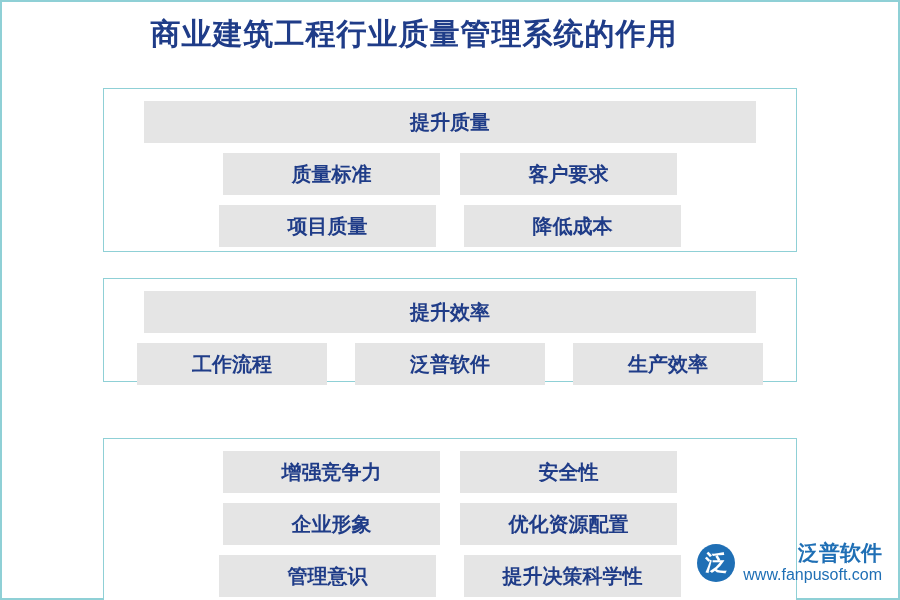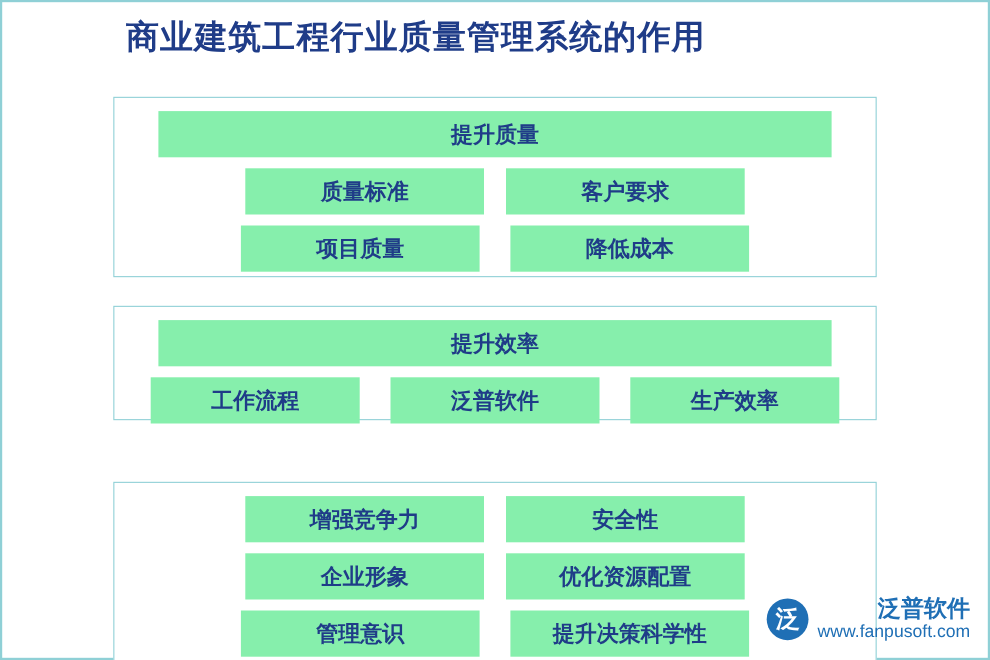--- a/index.html
+++ b/index.html
@@ -25,20 +25,21 @@
     position: absolute;
     top: 14px;
     left: 0;
     width: 756px;
     text-align: center;
     font-size: 30px;
     font-weight: bold;
     color: #1f3c88;
     letter-spacing: 1px;
     font-family: "DejaVu Sans", sans-serif;
+    padding-left: 36px;
   }
   .section {
     position: absolute;
     left: 103px;
     width: 694px;
     border: 1px solid #8fd0d6;
     box-sizing: border-box;
     background: #ffffff;
     padding: 12px 0;
   }
@@ -48,21 +49,21 @@
 
   .row {
     display: flex;
     justify-content: center;
     gap: 20px;
     margin-bottom: 10px;
   }
   .row:last-child { margin-bottom: 0; gap: 28px; }
 
   .cell {
-    background: #86efac;
+    background: #e5e5e5;
     color: #1f3c88;
     font-size: 20px;
     font-weight: bold;
     font-family: "DejaVu Sans", sans-serif;
     display: flex;
     align-items: center;
     justify-content: center;
     height: 42px;
     box-sizing: border-box;
   }

